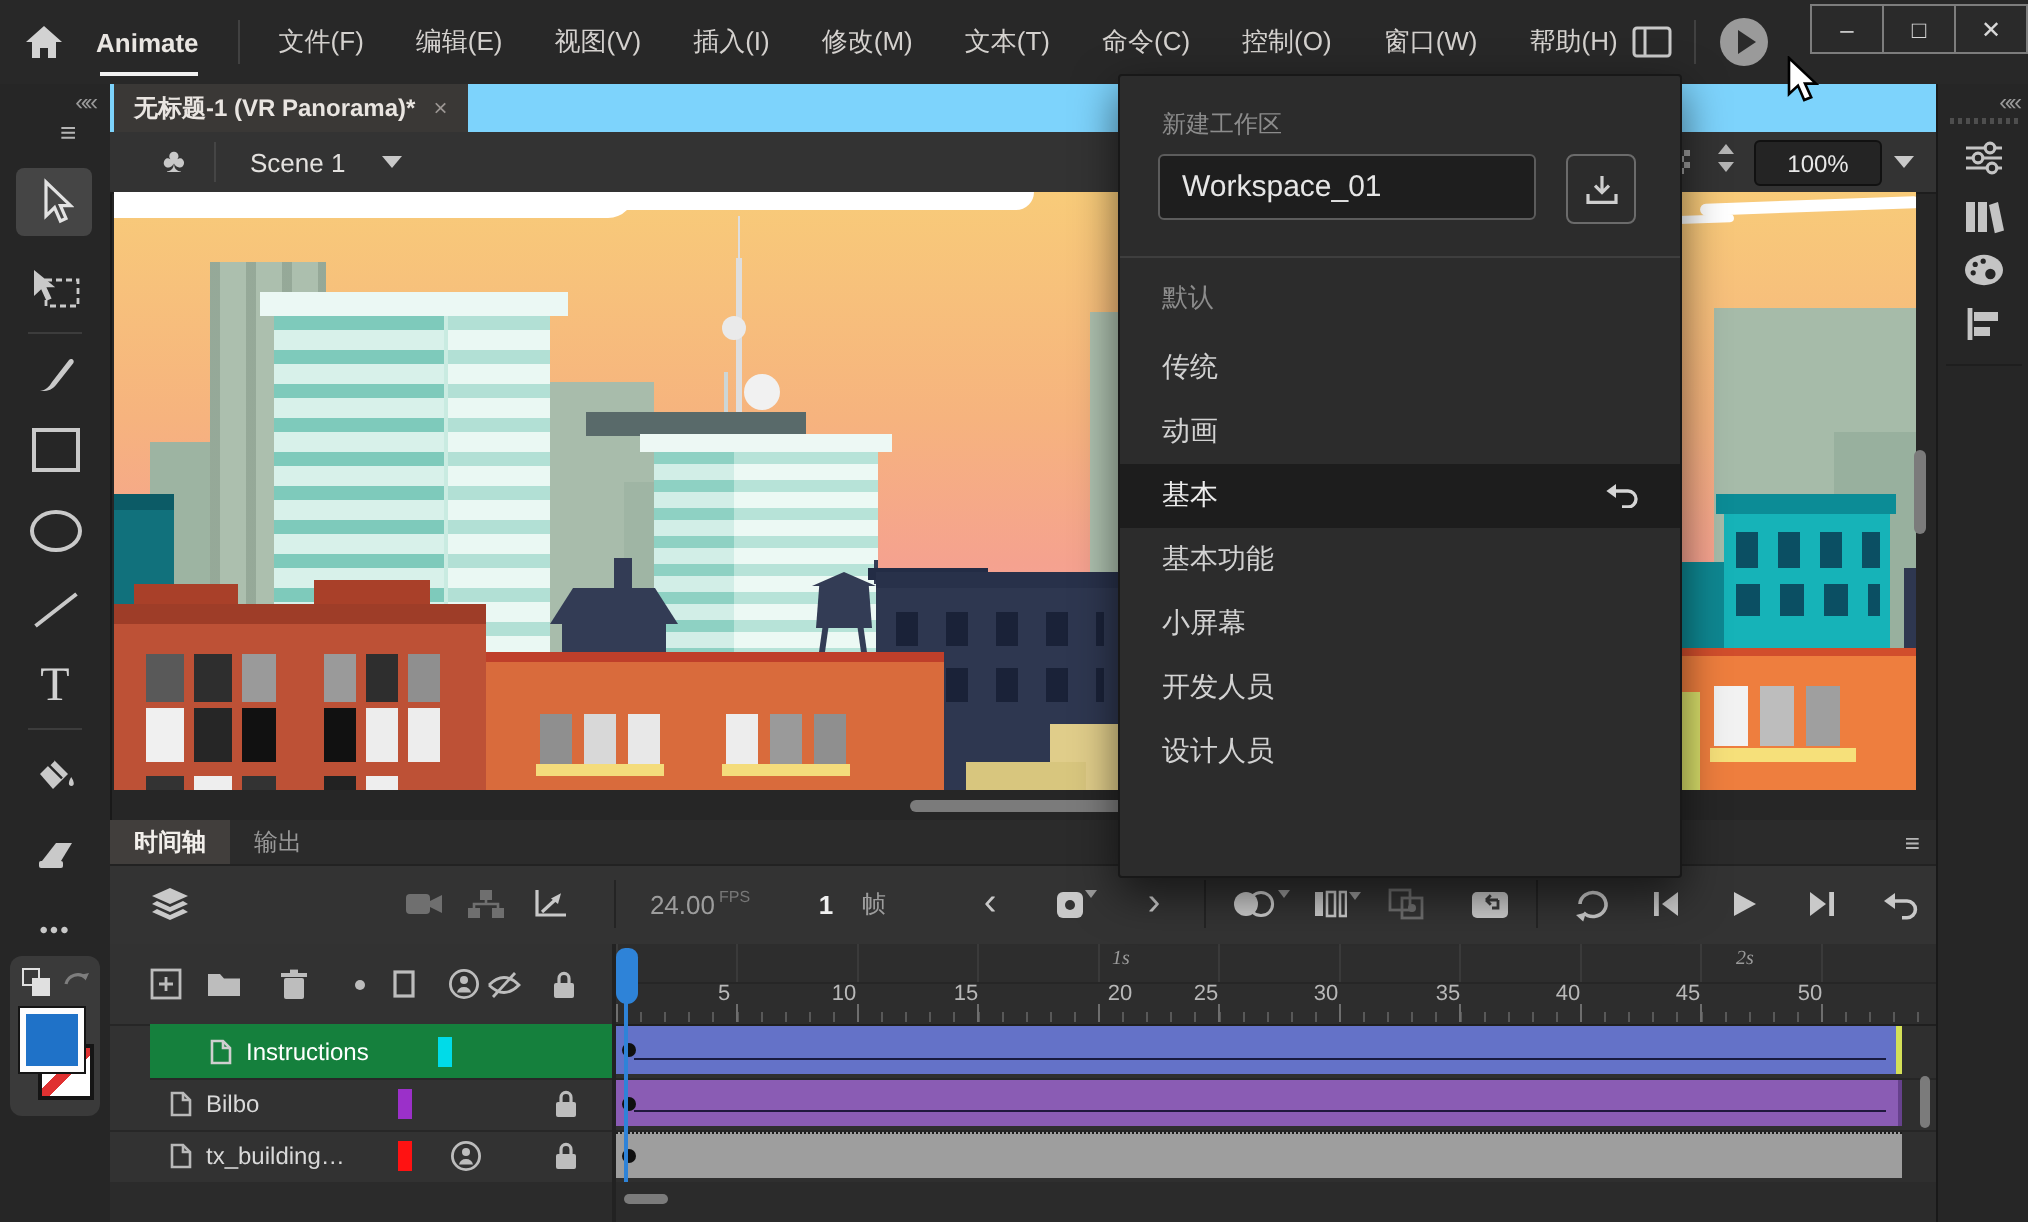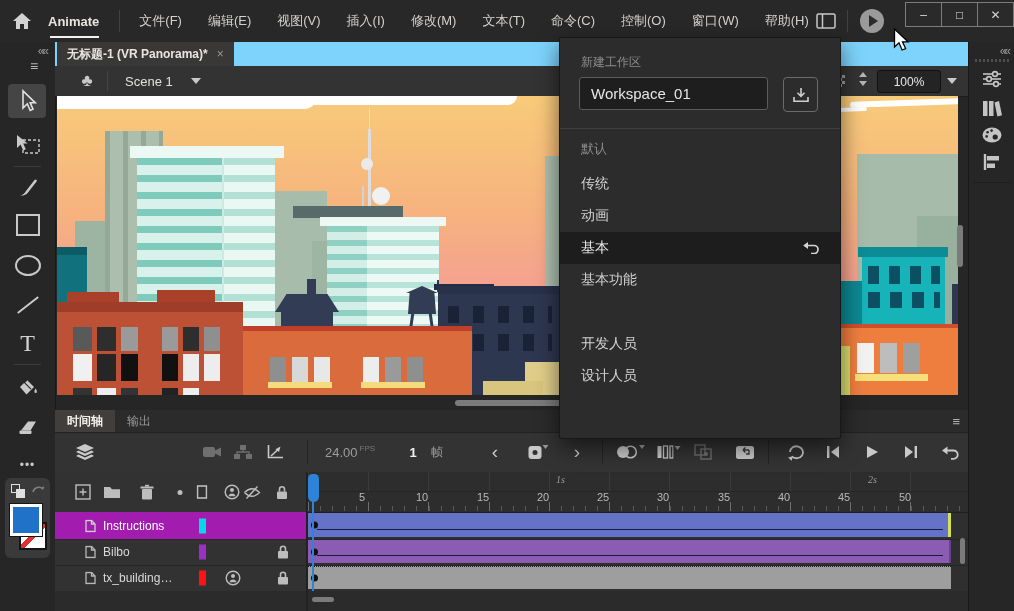--- a/index.html
+++ b/index.html
@@ -57,21 +57,21 @@
   .tc{position:absolute;top:0;height:40px;display:flex;align-items:center;justify-content:center;transform:translateX(-50%);color:#c9c9c9;}
   .tc.dim{color:#6f6f6f;}
   .vdiv{position:absolute;top:8px;width:1px;height:24px;background:#242424;}
   .caret{width:0;height:0;border-left:3px solid transparent;border-right:3px solid transparent;border-top:4px solid #9a9a9a;position:absolute;right:-7px;bottom:10px;}
 
   #tl-left{position:absolute;left:0;top:62px;width:251px;height:139px;background:#323232;}
   #tl-lhead{position:absolute;left:0;top:0;width:251px;height:40px;border-bottom:1px solid #262626;}
   .lh{position:absolute;top:0;height:40px;display:flex;align-items:center;justify-content:center;transform:translateX(-50%);color:#bdbdbd;}
   .layer-row{position:absolute;left:0;width:251px;border-bottom:1px solid #272727;}
   .layer-row .lname{position:absolute;left:48px;top:50%;transform:translateY(-50%);font-size:12px;color:#d9d9d9;}
-  .layer-row.sel{background:#a21caf;}
+  .layer-row.sel{background:#15803d;margin-left:20px;}
   .layer-row.sel .lname{color:#fff;}
   .swatch{position:absolute;left:144px;top:50%;transform:translateY(-50%);width:7px;height:15px;}
   .lock{position:absolute;left:222px;top:50%;transform:translateY(-50%);}
   .pagei{position:absolute;left:28px;top:50%;transform:translateY(-50%);}
 
   #tl-frames{position:absolute;left:253px;top:62px;width:660px;height:139px;background:#2f2f2f;overflow:hidden;}
   #ruler{position:absolute;left:0;top:0;width:660px;height:40px;background:#2d2d2d;border-bottom:1px solid #1f1f1f;}
   #rsec{position:absolute;left:0;top:0;width:660px;height:19px;border-bottom:1px solid #262626;
     background:repeating-linear-gradient(to right,#3a3a3a 0 1px,transparent 1px 60.25px);}
   .secl{position:absolute;top:2px;font-size:10px;font-style:italic;color:#9a9a9a;font-family:"Liberation Serif",serif;}
@@ -634,21 +634,21 @@
     <div id="ruler">
       <div id="rsec">
         <span class="secl" style="left:248px;">1s</span>
         <span class="secl" style="left:560px;">2s</span>
       </div>
       <div id="rticksminor"></div>
       <div id="rticksmajor"></div>
       <span class="rlabel" style="left:54px;">5</span>
       <span class="rlabel" style="left:114px;">10</span>
       <span class="rlabel" style="left:175px;">15</span>
-      <span class="rlabel" style="left:235px;text-align:center;">20</span>
+      <span class="rlabel" style="left:252px;text-align:center;">20</span>
       <span class="rlabel" style="left:295px;">25</span>
       <span class="rlabel" style="left:355px;">30</span>
       <span class="rlabel" style="left:416px;text-align:right;">35</span>
       <span class="rlabel" style="left:476px;">40</span>
       <span class="rlabel" style="left:536px;">45</span>
       <span class="rlabel" style="left:597px;">50</span>
     </div>
 
     <div class="frow" style="top:40px;height:27px;width:660px;border-bottom:1px solid #262626;">
       <div class="fspan" style="background:#6472c8;">
@@ -696,20 +696,21 @@
   <div class="wsitem sel" style="top:194px;">
     <span>基本</span>
     <span style="position:absolute;right:20px;top:9px;">
       <svg width="19" height="13" viewBox="0 0 19 13">
           <path d="M5 4.5 H13 a4 4 0 1 1 0 8 h-3" fill="none" stroke="#d5d5d5" stroke-width="1.7"></path>
           <path d="M7 1 L2.2 4.5 L7 8 Z" fill="#d5d5d5"></path>
         </svg>
     </span>
   </div>
   <div class="wsitem" style="top:226px;">基本功能</div>
+  <div class="wsitem" style="top:258px;">小屏幕</div>
   <div class="wsitem" style="top:290px;">开发人员</div>
   <div class="wsitem" style="top:322px;">设计人员</div>
 </div>
 
 <div id="cursor">
   <svg width="18" height="24" viewBox="0 0 18 24">
       <path d="M1.5 1 L1.5 19 L6 14.8 L9.1 22 L12.6 20.6 L9.5 13.8 L15 13.8 Z" fill="#ffffff" stroke="#000" stroke-width="1.3"></path>
     </svg>
 </div>
 

